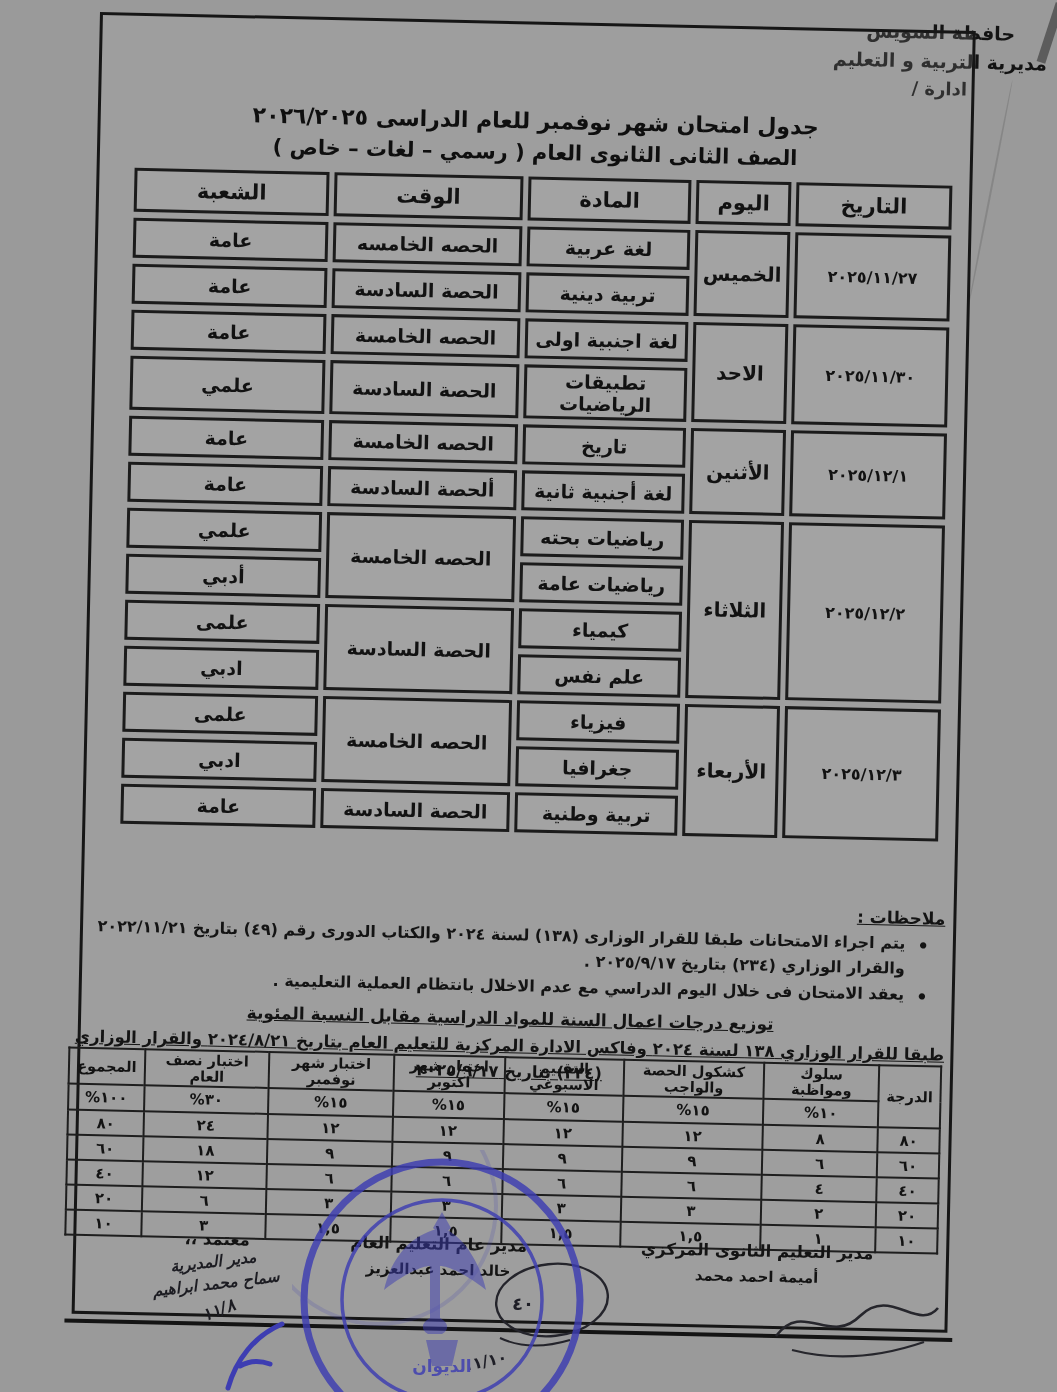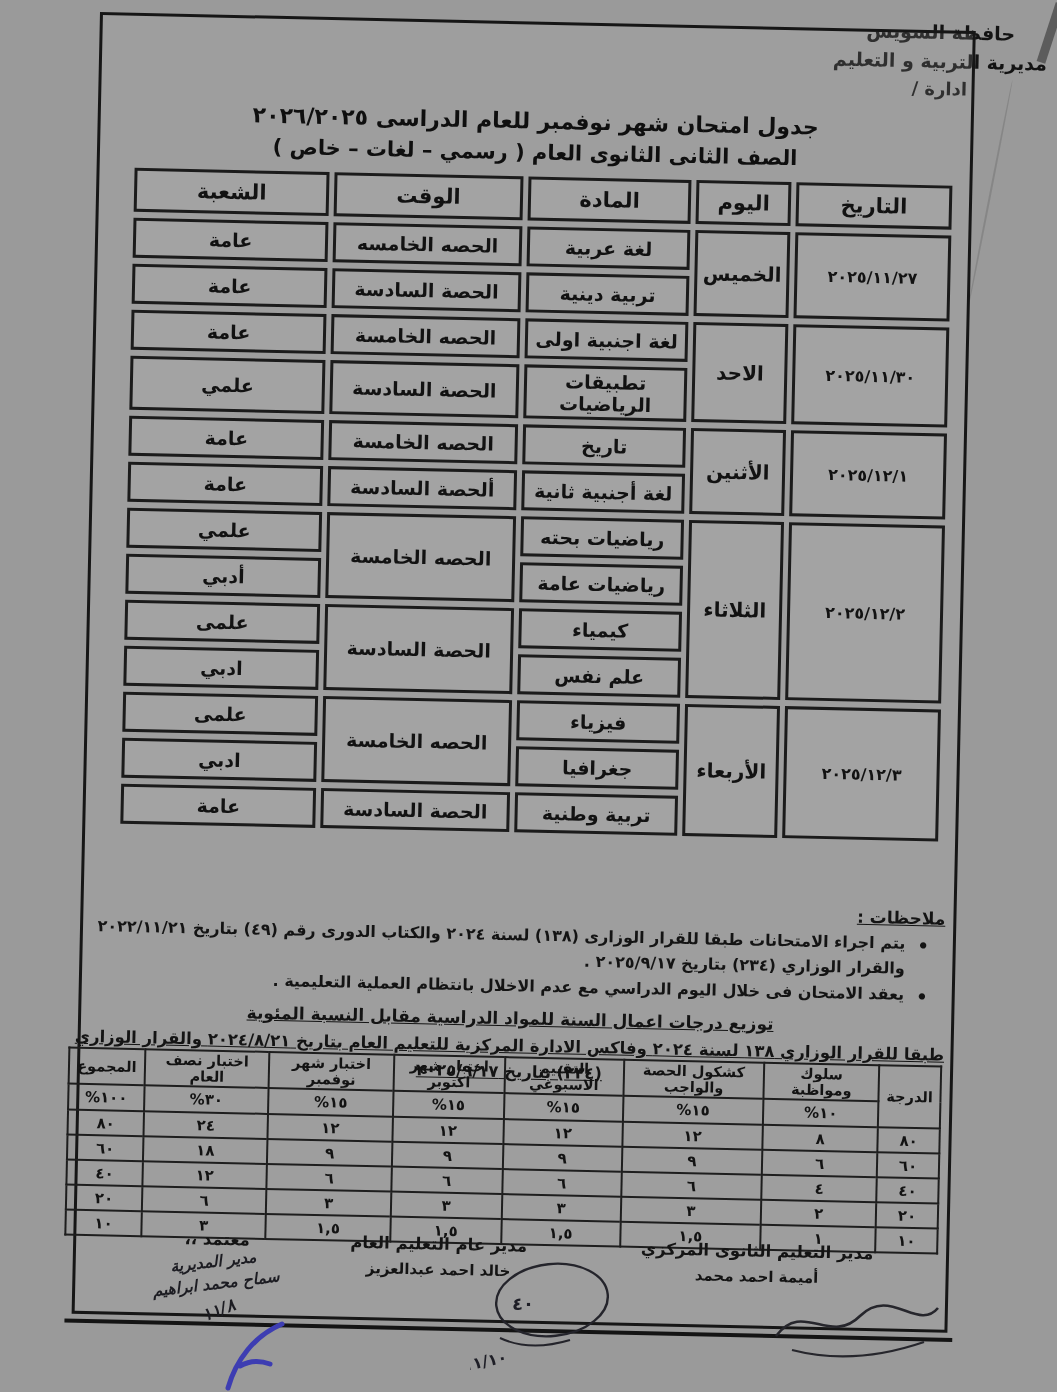--- a/index.html
+++ b/index.html
@@ -322,20 +322,33 @@
     </svg>
   </div>
 
   <div class="ovl" style="left:768px; top:1298px; width:180px; height:60px;">
     <svg width="180" height="60" viewBox="0 0 180 60">
       <path d="M8,38 C35,2 62,48 92,18 S150,34 170,10" fill="none" stroke="#26262c" stroke-width="2.6"></path>
       <path d="M24,52 q62,16 132,-8" fill="none" stroke="#26262c" stroke-width="2.2"></path>
     </svg>
   </div>
 
+  <div class="ovl" style="left:292px; top:1150px; width:304px; height:242px; opacity:.82;">
+    <svg width="304" height="300" viewBox="0 0 304 300">
+      <circle cx="150" cy="150" r="138" fill="none" stroke="#3d3db2" stroke-width="7"></circle>
+      <circle cx="150" cy="150" r="100" fill="none" stroke="#3d3db2" stroke-width="3.5"></circle>
+      <circle cx="86" cy="56" r="118" fill="none" stroke="#3d3db2" stroke-width="4" opacity=".22"></circle>
+      <g fill="#3d3db2" opacity=".6">
+        <path d="M150,62 l-9,16 9,8 9,-8 Z"></path>
+        <path d="M150,78 c-34,6 -52,34 -58,62 c20,-16 38,-24 46,-24 l0,52 c-8,4 -10,12 -2,16 l14,0 c8,-4 6,-12 -2,-16 l0,-52 c8,0 26,8 46,24 c-6,-28 -24,-56 -44,-62 Z"></path>
+        <path d="M134,190 h32 l-6,26 h-20 Z"></path>
+      </g>
+      <text x="150" y="222" font-size="17" font-weight="bold" fill="#3d3db2" text-anchor="middle">الديوان</text>
+    </svg>
+  </div>
 
   <div class="ovl" style="left:212px; top:1318px; width:90px; height:74px;">
     <svg width="90" height="74" viewBox="0 0 90 74">
       <path d="M70,6 C42,18 24,42 16,70 M28,48 q14,-8 30,-2" fill="none" stroke="#3d3db2" stroke-width="5" stroke-linecap="round"></path>
     </svg>
   </div>
 
 </div>
 
 </body></html>

